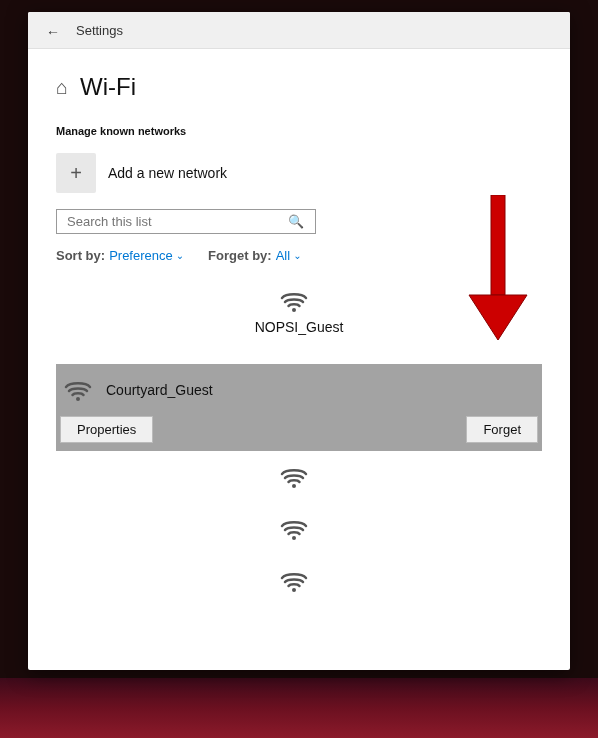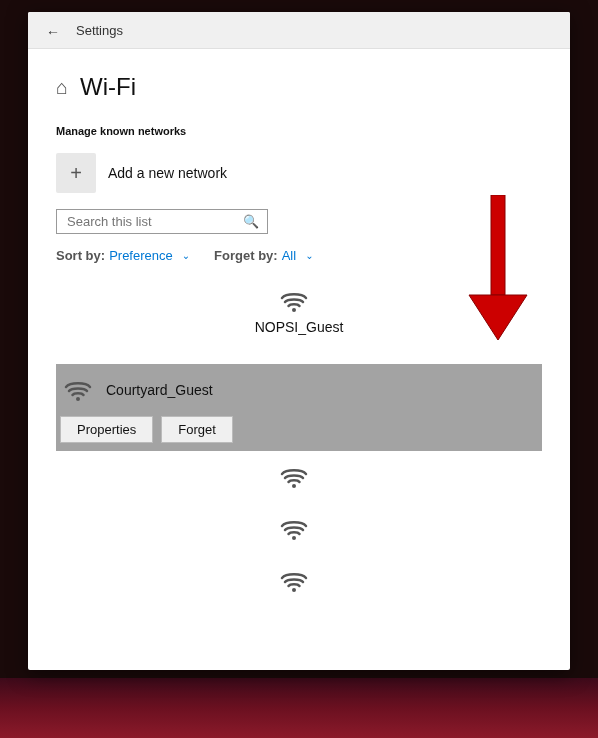--- a/index.html
+++ b/index.html
@@ -126,21 +126,21 @@
     }
 
     
     .search-bar {
       display: flex;
       align-items: center;
       border: 1px solid #999;
       background: #fff;
       padding: 4px 10px;
       margin-bottom: 14px;
-      width: 212px;
+      width: 260px;
     }
 
     .search-input {
       border: none;
       outline: none;
       flex: 1;
       font-size: 13px;
       color: #555;
       background: transparent;
       font-family: 'Segoe UI', Arial, sans-serif;
@@ -170,21 +170,21 @@
     .sort-label, .filter-label {
       color: #555;
       font-weight: bold;
     }
 
     .sort-value, .filter-value {
       color: #0078d4;
       cursor: pointer;
       display: flex;
       align-items: center;
-      gap: 9px;
+      gap: 3px;
     }
 
     .chevron-down {
       font-size: 10px;
       color: #0078d4;
     }
 
     
     .network-list {
       display: flex;
@@ -227,23 +227,22 @@
     }
 
     .network-item-expanded .network-row {
       display: flex;
       align-items: center;
       padding: 8px 4px 4px;
     }
 
     .network-actions {
       display: flex;
-      justify-content: flex-start;
+      justify-content: space-between;
       padding: 4px 4px 8px;
-      gap: 8px;
     }
 
     .action-btn {
       background: #f0f0f0;
       border: 1px solid #bbb;
       padding: 5px 16px;
       font-size: 13px;
       cursor: pointer;
       color: #111;
       font-family: 'Segoe UI', Arial, sans-serif;

